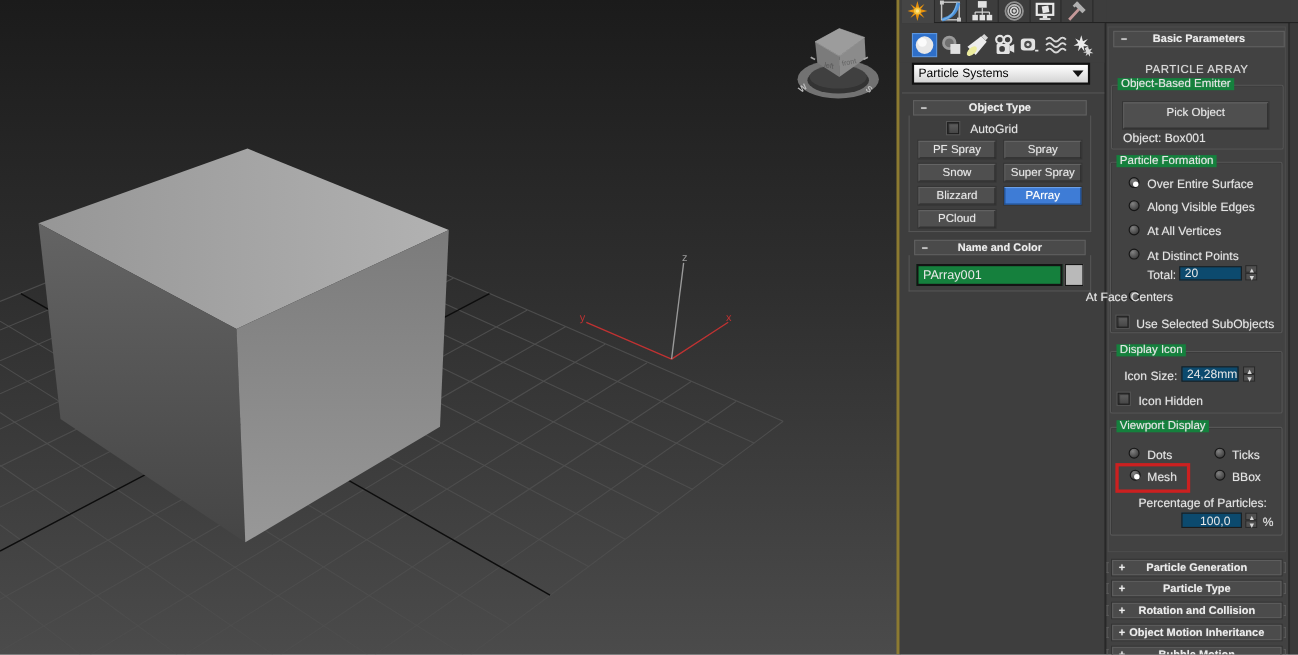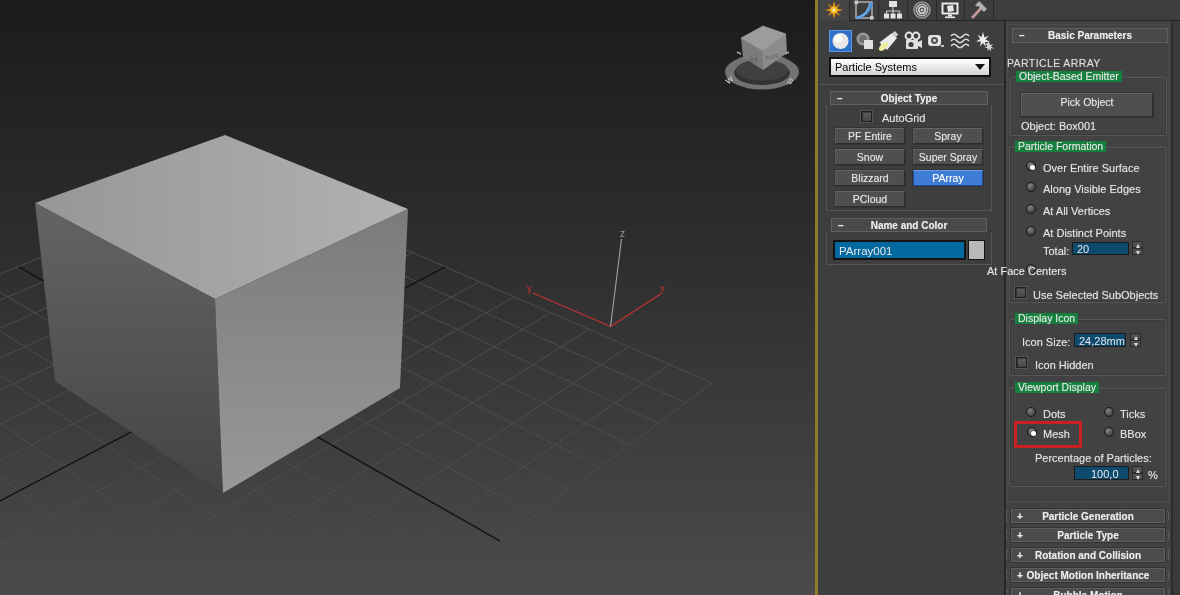--- a/index.html
+++ b/index.html
@@ -215,43 +215,43 @@
     <div class="abs" style="left:2px;top:2px;right:2px;bottom:2px;background:linear-gradient(#ffffff,#d4d4d4);"></div>
     <div class="abs" style="left:6px;top:4px;font-size:11px;color:#000;">Particle Systems</div>
     <div class="abs" style="right:6px;top:7px;width:0;height:0;border-left:5px solid transparent;border-right:5px solid transparent;border-top:6px solid #111;"></div>
   </div>
   <div class="abs" style="left:820px;top:84px;width:184px;height:1px;background:#555;"></div>
 
   <div class="hdr" style="left:830px;top:91px;width:158px;height:14px;"><span class="min">–</span>Object Type</div>
   <div class="rbody" style="left:826px;top:105px;width:166px;height:106px;"></div>
   <div class="chk" style="left:861px;top:111px;"></div>
   <div class="lab" style="left:882px;top:112px;font-size:11px;">AutoGrid</div>
-  <div class="btn3d" style="left:835px;top:128px;width:70px;height:16px;line-height:15px;">PF Entire</div>
+  <div class="btn3d" style="left:835px;top:128px;width:70px;height:16px;line-height:15px;">PF Spray</div>
   <div class="btn3d" style="left:913px;top:128px;width:70px;height:16px;line-height:15px;">Spray</div>
   <div class="btn3d" style="left:835px;top:149px;width:70px;height:16px;line-height:15px;">Snow</div>
   <div class="btn3d" style="left:913px;top:149px;width:70px;height:16px;line-height:15px;">Super Spray</div>
   <div class="btn3d" style="left:835px;top:170px;width:70px;height:16px;line-height:15px;">Blizzard</div>
   <div class="btn3d" style="left:913px;top:170px;width:70px;height:16px;line-height:15px;background:#3e7cd6;color:#fff;border-color:#1e4c8c;border-top-color:#6ba0e8;">PArray</div>
   <div class="btn3d" style="left:835px;top:191px;width:70px;height:16px;line-height:15px;">PCloud</div>
 
   <div class="hdr" style="left:831px;top:218px;width:156px;height:14px;"><span class="min">–</span>Name and Color</div>
   <div class="rbody" style="left:826px;top:232px;width:166px;height:33px;"></div>
-  <div class="fld" style="left:833px;top:240px;width:133px;height:20px;border-width:2px;border-color:#141414;background:#0369a1;">
+  <div class="fld" style="left:833px;top:240px;width:133px;height:20px;border-width:2px;border-color:#141414;background:#15803d;">
     <div style="padding:3px 0 0 4px;font-size:11.5px;">PArray001</div>
   </div>
   <div class="abs" style="left:968px;top:240px;width:17px;height:20px;background:#b9b9b9;border:1.5px solid #141414;"></div>
 </div>
 
 <div id="rp" class="abs" style="left:0;top:0;width:1180px;height:595px;pointer-events:none">
   <div class="abs" style="left:1006px;top:0;width:167px;height:20px;background:#3d3d3d;"></div>
   <div class="abs" style="left:1006px;top:20px;width:167px;height:1px;background:#222;"></div>
   <div class="abs" style="left:1007px;top:24px;width:162px;height:478px;border:1px solid #4d4d4d;background:#424242;"></div>
 
   <div class="hdr" style="left:1012px;top:28px;width:156px;height:15px;line-height:14px;"><span class="min">–</span>Basic Parameters</div>
-  <div class="lab" style="left:1007px;top:57px;width:162px;color:#dcdcdc;font-size:10.5px;letter-spacing:0.4px;">PARTICLE ARRAY</div>
+  <div class="lab" style="left:1007px;top:57px;width:162px;text-align:center;color:#dcdcdc;font-size:10.5px;letter-spacing:0.4px;">PARTICLE ARRAY</div>
 
   <div class="grp" style="left:1010px;top:77px;width:157px;height:59px;"></div>
   <div class="grplab" style="left:1016px;top:71px;">Object-Based Emitter</div>
   <div class="btn3d" style="left:1021px;top:93px;width:132px;height:24px;line-height:16px;">Pick Object</div>
   <div class="lab" style="left:1021px;top:120px;">Object: Box001</div>
 
   <div class="grp" style="left:1009px;top:147px;width:157px;height:156px;"></div>
   <div class="grplab" style="left:1015px;top:141px;">Particle Formation</div>
   <div class="radio on" style="left:1026px;top:161px;"></div>
   <div class="lab" style="left:1043px;top:162px;">Over Entire Surface</div>

